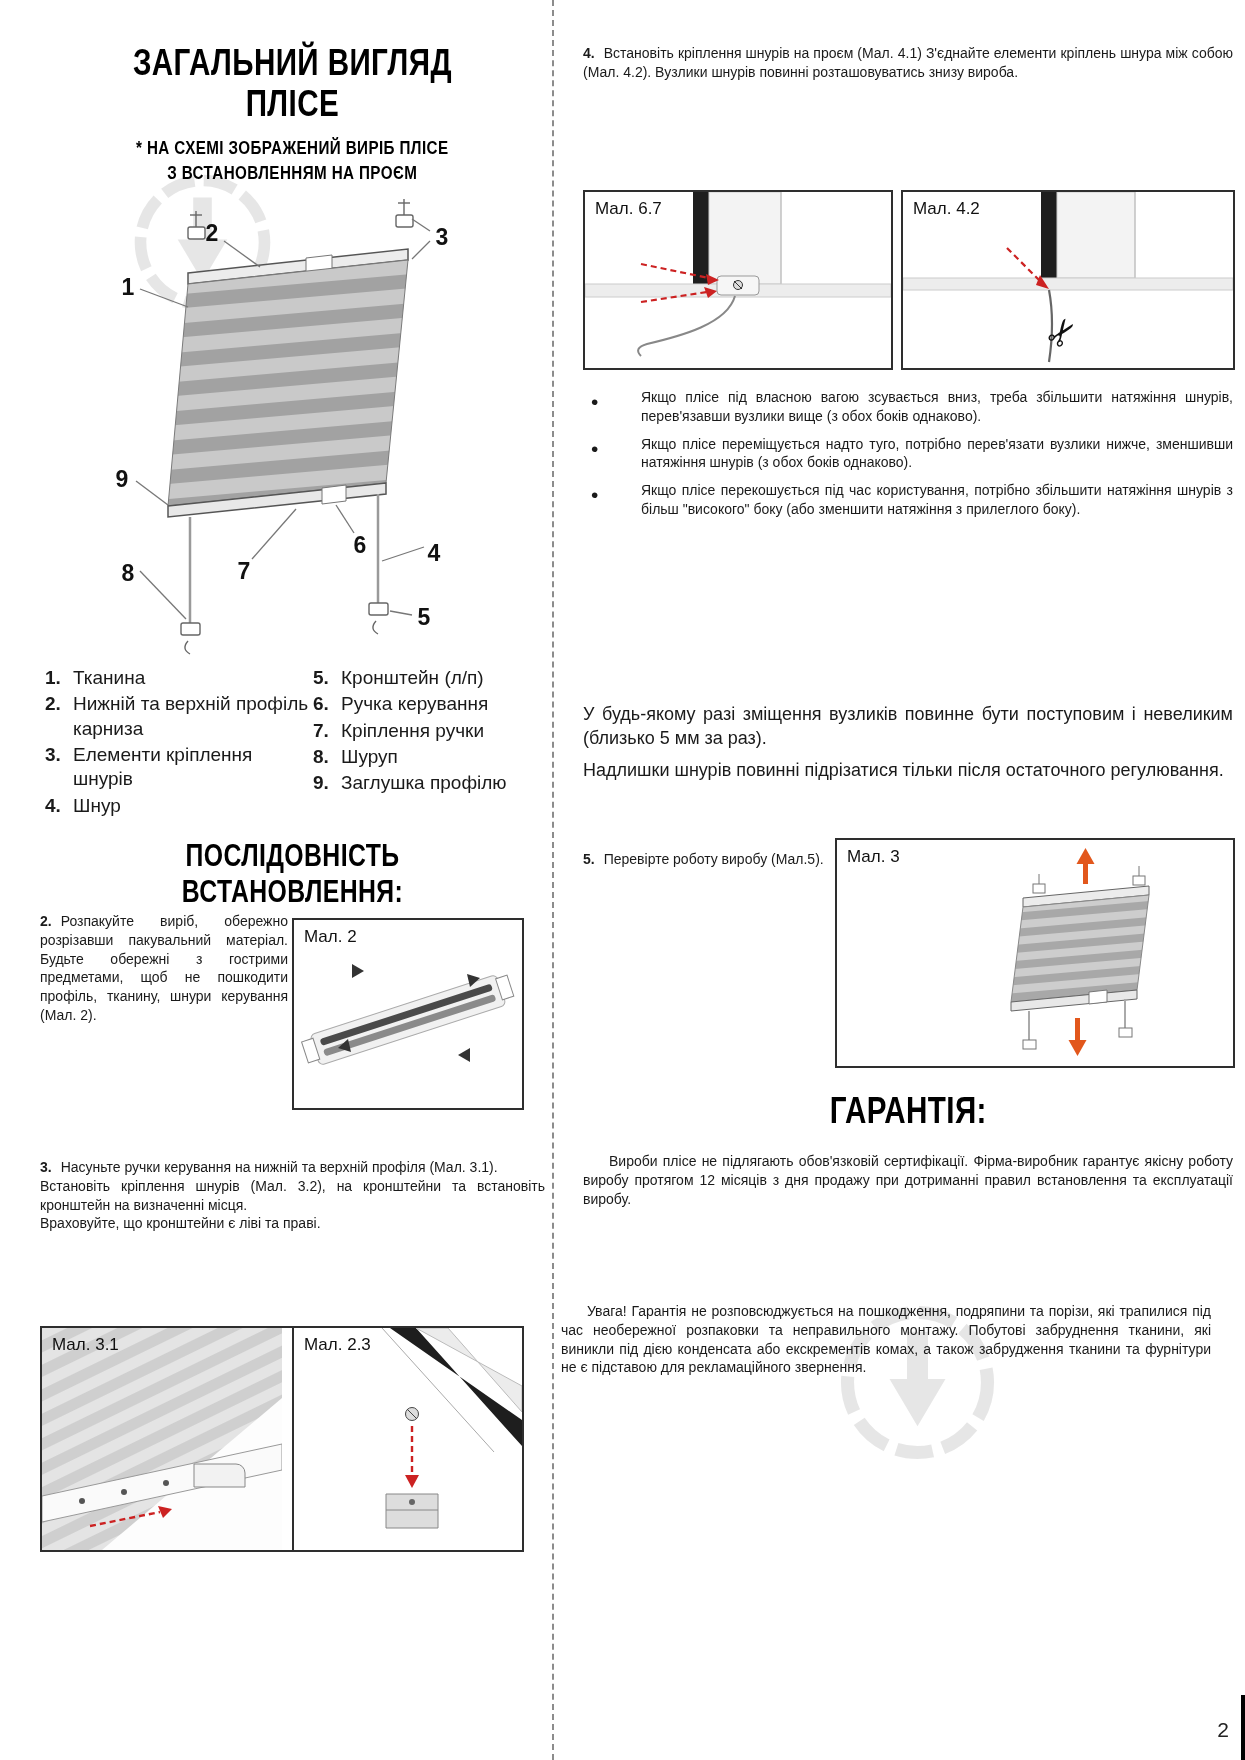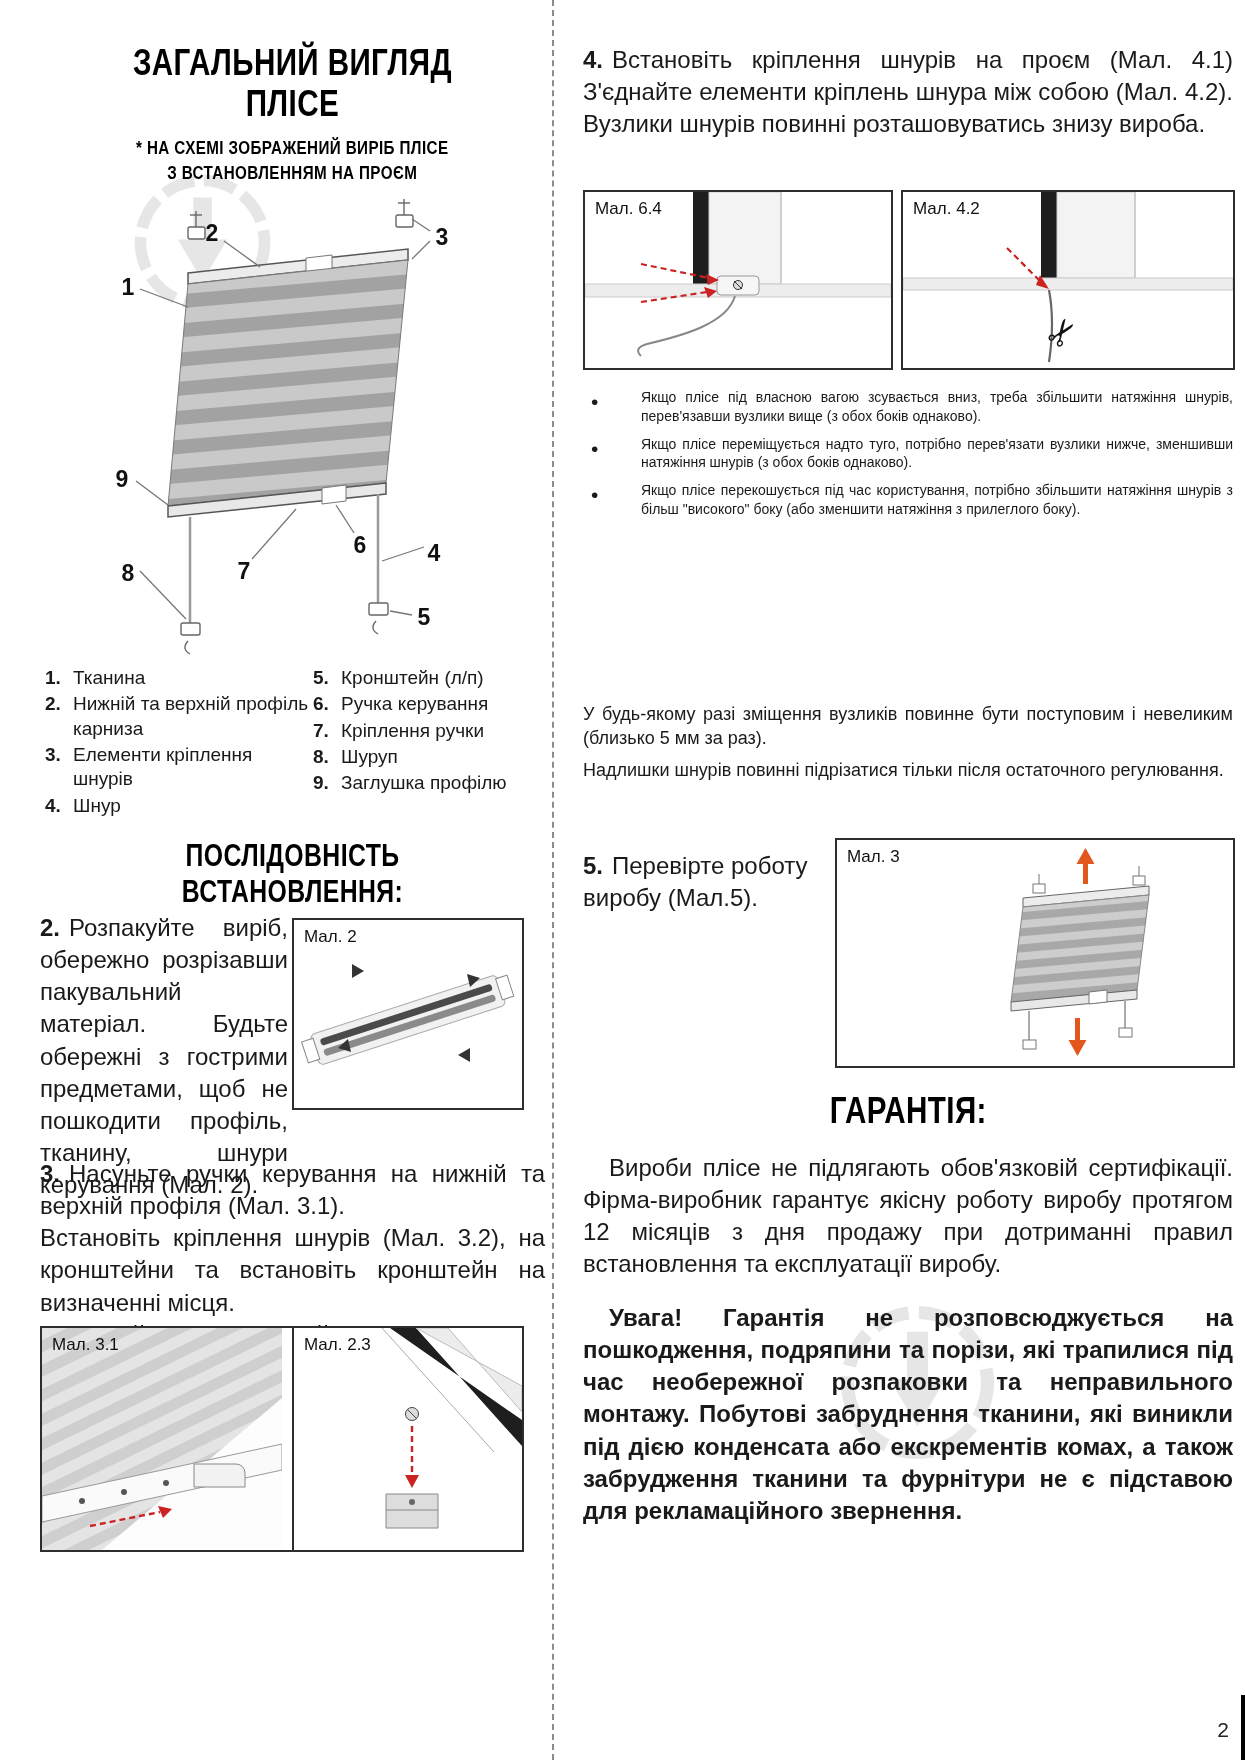--- a/index.html
+++ b/index.html
@@ -12,21 +12,21 @@
 
   .block { position:absolute; z-index:2; }
 
   .cond { display:inline-block; font-weight:700; transform:scaleX(0.8); transform-origin:50% 50%; letter-spacing:0.5px; color:#000; }
   .title-line { font-size:37px; line-height:1.12; }
   .sub-line { font-size:19px; line-height:1.3; }
   .seq-line { font-size:31px; }
   .war-line { font-size:37px; }
   .center { text-align:center; }
 
-  .body-text { font-size:24px; line-height:1.34; text-align:justify; margin:0; }
+  .body-text { font-size:14px; line-height:1.34; text-align:justify; margin:0; }
   .stepnum { font-weight:700; margin-right:9px; }
 
   .legend { display:flex; font-size:19px; line-height:1.28; }
   .legend-col { display:flex; flex-direction:column; gap:2px; }
   .legend-item { display:flex; }
   .legend-num { font-weight:700; width:28px; flex:0 0 28px; }
   .legend-text { flex:1; }
 
   .figbox { position:absolute; border:2px solid #2e2e2e; background:#fff; z-index:2; overflow:hidden; }
   .figlabel { position:absolute; top:7px; left:10px; font-size:17px; color:#111; z-index:3; }
@@ -255,21 +255,21 @@
         <circle cx="118" cy="174" r="3" fill="#666"></circle>
       </g>
     </svg>
   </div>
 
   <p class="block body-text" style="left:583px; top:44px; width:650px;">
     <span class="stepnum">4.</span><span>Встановіть кріплення шнурів на проєм (Мал. 4.1) З'єднайте елементи кріплень шнура між собою (Мал. 4.2). Вузлики шнурів повинні розташовуватись знизу вироба.</span>
   </p>
 
   <div class="figbox" style="left:583px; top:190px; width:306px; height:176px;">
-    <div class="figlabel">Мал. 6.4</div>
+    <div class="figlabel">Мал. 6.7</div>
     <svg width="306" height="176" viewBox="0 0 306 176">
       <rect width="306" height="176" fill="#fff"></rect>
       <rect x="108" y="0" width="16" height="92" fill="#1e1e1e"></rect>
       <rect x="124" y="0" width="72" height="92" fill="#f3f3f3" stroke="#ccc"></rect>
       <line x1="196" y1="0" x2="196" y2="92" stroke="#bbb"></line>
       <rect x="0" y="92" width="306" height="13" fill="#ededed" stroke="#ccc"></rect>
       <g>
         <rect x="132" y="84" width="42" height="19" rx="4" fill="#f6f6f6" stroke="#999"></rect>
         <circle cx="153" cy="93" r="4.5" fill="#ddd" stroke="#333"></circle>
         <line x1="149" y1="89" x2="157" y2="97" stroke="#333"></line>
@@ -351,18 +351,18 @@
         <path d="M240.5,216 l-9,-16 18,0 z"></path>
       </g>
     </svg>
   </div>
 
   <div class="block center" style="left:583px; top:1090px; width:650px;">
     <span class="cond war-line">ГАРАНТІЯ:</span>
   </div>
 
   <p class="block body-text indent" style="left:583px; top:1152px; width:650px;">Вироби плісе не підлягають обов'язковій сертифікації. Фірма-виробник гарантує якісну роботу виробу протягом 12 місяців з дня продажу при дотриманні правил встановлення та експлуатації виробу.</p>
-  <p class="block body-text indent" style="left:583px; top:1302px; width:650px;font-weight:bold;">Увага! Гарантія не розповсюджується на пошкодження, подряпини та порізи, які трапилися під час необережної розпаковки та неправильного монтажу. Побутові забруднення тканини, які виникли під дією конденсата або екскрементів комах, а також забрудження тканини та фурнітури не є підставою для рекламаційного звернення.</p>
+  <p class="block body-text indent" style="left:561px; top:1302px; width:650px;">Увага! Гарантія не розповсюджується на пошкодження, подряпини та порізи, які трапилися під час необережної розпаковки та неправильного монтажу. Побутові забруднення тканини, які виникли під дією конденсата або екскрементів комах, а також забрудження тканини та фурнітури не є підставою для рекламаційного звернення.</p>
 
   <div class="edge-line"></div>
   <div class="page-num">2</div>
 
 </div>
 
 </body></html>

